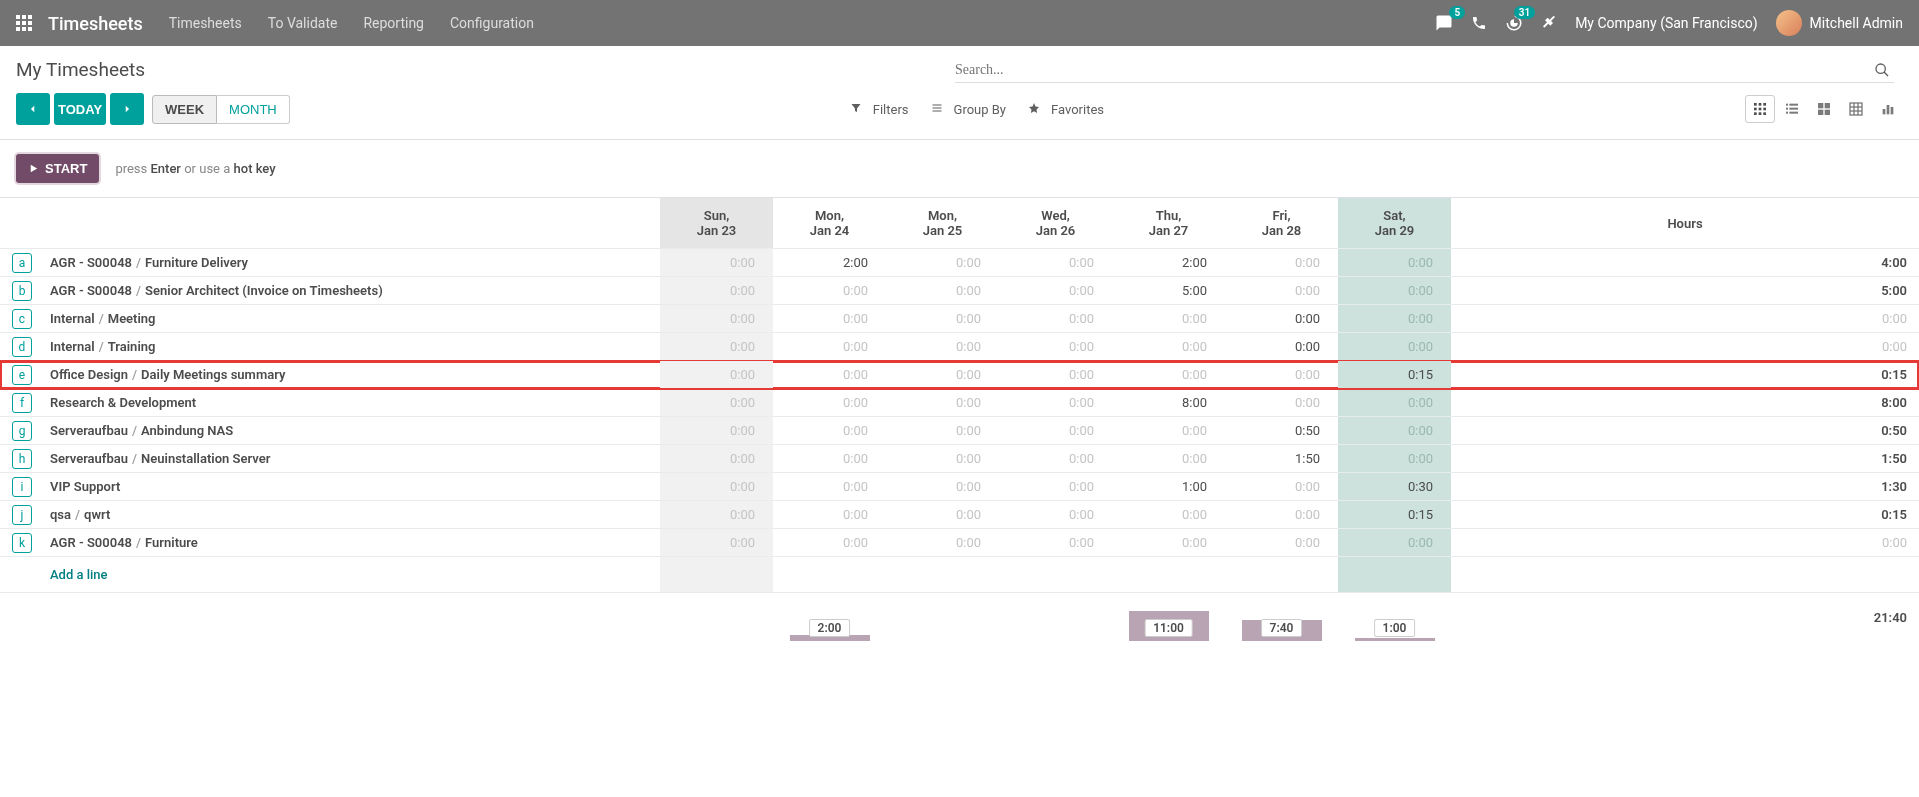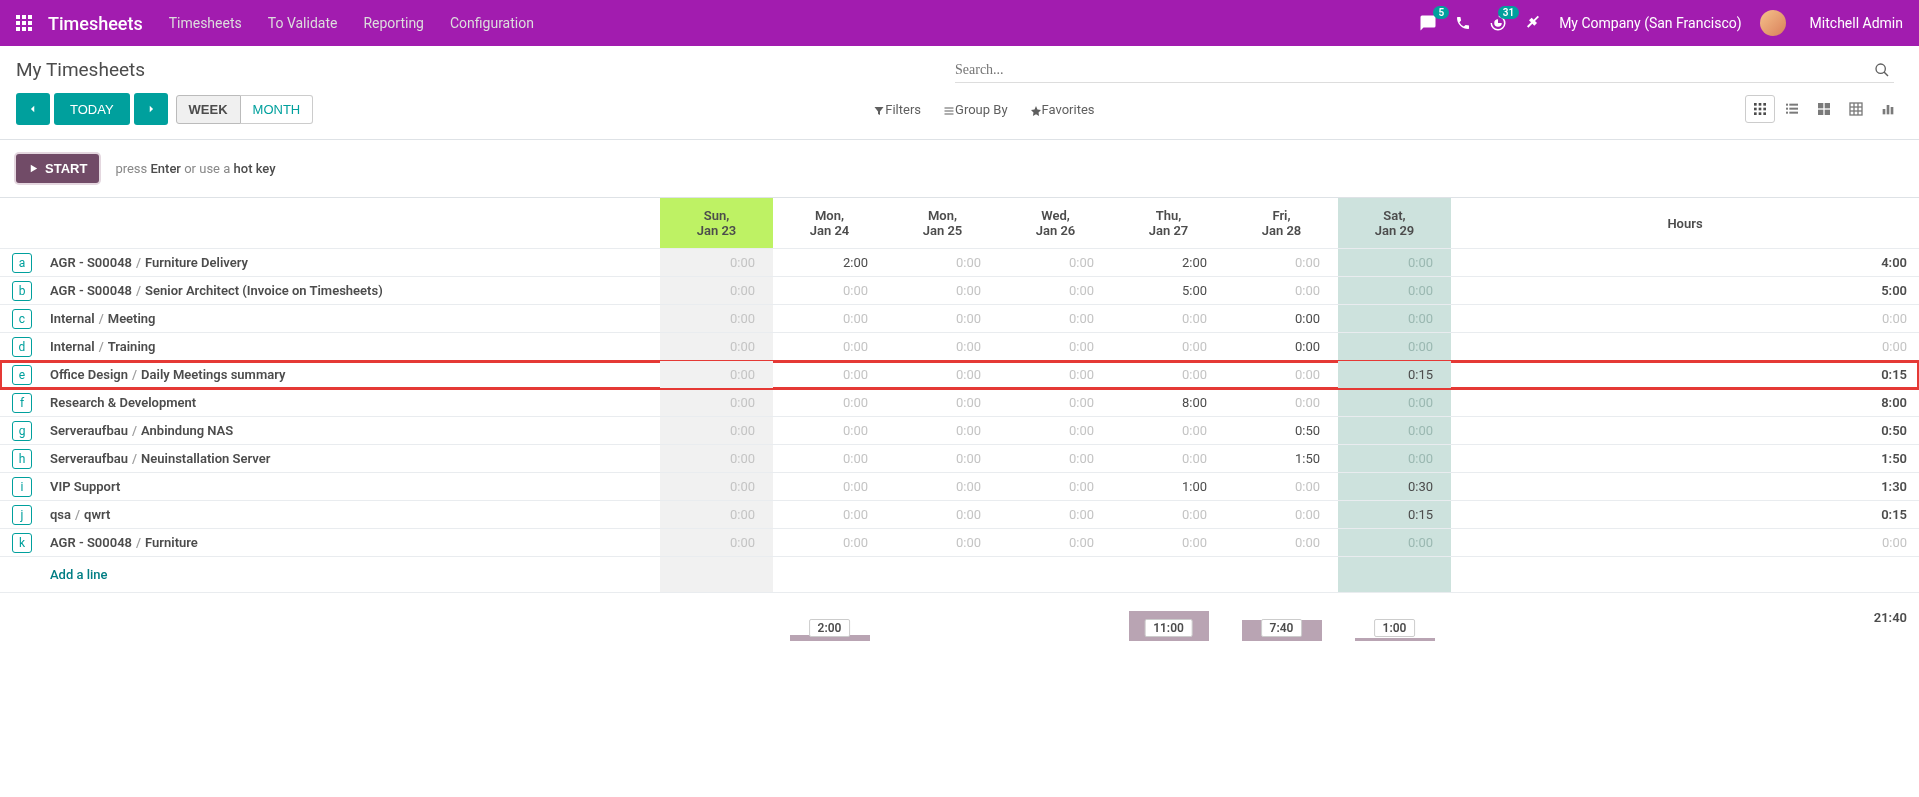--- a/index.html
+++ b/index.html
@@ -6,21 +6,21 @@
   html, body { height: 100%; }
   body {
     font-family: -apple-system, BlinkMacSystemFont, "Segoe UI", Roboto, "Helvetica Neue", Arial, sans-serif;
     font-size: 13px;
     color: #4c4c4c;
     background: #fff;
   }
 
   
   .topnav {
-    background: #a21caf;
+    background: #737373;
     color: #fff;
     height: 46px;
     display: flex;
     align-items: center;
     padding: 0 16px;
     gap: 8px;
   }
   .topnav .apps-icon { width:18px; display:flex; flex-wrap:wrap; gap:2px; }
   .topnav .apps-icon span { width:4px; height:4px; background:#fff; display:block; }
   .topnav .brand { font-size: 18px; font-weight: 500; margin-left: 6px; margin-right: 18px; }
@@ -37,44 +37,44 @@
   .page-title { font-size: 19px; color:#4c4c4c; }
 
   .search-wrap { margin-left:auto; flex:0 0 50%; display:flex; align-items:center; border-bottom:1px solid #ddd; padding: 4px 0; }
   .search-wrap input { flex:1; border:none; outline:none; font-size:14px;font-family:Liberation Serif, serif; }
   .search-icon { color:#5f5f5f; cursor:pointer; padding:0 4px; }
 
   
   .controls { display:flex; align-items:center; padding: 10px 16px 14px 16px; border-bottom:1px solid #dee2e6; }
   .navbtns { display:flex; gap:4px; }
   .navbtns button { background:#00A09D; color:#fff; border:none; width:34px; height:32px; border-radius:3px; display:flex; align-items:center; justify-content:center; cursor:pointer; font-size:16px; }
-  .today-btn { width:auto !important; padding:0 16px; font-weight:400; font-size:13px !important; }
+  .today-btn { width:auto !important; padding:0 4px; font-weight:700; font-size:13px !important; }
   .range-toggle { display:flex; margin-left:8px; }
   .range-toggle button { border:1px solid #ccc; background:#fff; color:#00A09D; padding:6px 12px; font-size:13px; cursor:pointer; }
   .range-toggle button.active { background:#f0f0f0; color:#4c4c4c; font-weight:600; border:1px solid #bbb; }
   .range-toggle button:first-child { border-radius:3px 0 0 3px; }
   .range-toggle button:last-child { border-radius:0 3px 3px 0; border-left:none; }
 
   .filterbar { display:flex; gap: 22px; margin-left:auto; color:#5f5f5f; font-size:13px; }
-  .filterbar .flt { cursor:pointer; display:inline-flex; align-items:flex-end; gap:0; }
+  .filterbar .flt { cursor:pointer; display:inline-flex; align-items:flex-start; gap:11px; }
   .view-switch { display:flex; margin-left:26px; gap:2px; }
   .view-switch .vbtn { width:30px; height:28px; display:flex; align-items:center; justify-content:center; border:1px solid transparent; border-radius:3px; cursor:pointer; color:#7a7a7a; }
   .view-switch .vbtn.active { border:1px solid #ccc; background:#fff; color:#4c4c4c; }
 
   
   .startbar { display:flex; align-items:center; gap:16px; padding: 14px 16px; border-bottom:1px solid #dee2e6; }
   .start-btn { background:#714B67; color:#fff; border:none; border-radius:3px; padding:7px 12px; font-size:13px; font-weight:600; display:flex; align-items:center; gap:6px; cursor:pointer; box-shadow:0 0 0 2px #e4d7df; }
   .hint { color:#888; font-size:13px; }
   .hint b { color:#4c4c4c; font-weight:500; }
 
   
   .grid { width:100%; border-collapse:collapse; table-layout:fixed; }
   .grid th, .grid td { border-bottom:1px solid #e9ecef; padding:0; }
   .grid thead th { padding:10px 6px; font-weight:600; color:#4c4c4c; text-align:center; background:#fff; font-size:13px; }
-  .grid thead th.sun { background:#bef264; }
+  .grid thead th.sun { background:#e5e5e5; }
   .grid thead th.sat { background:#cde2dd; }
   .grid thead th.hours { text-align:center; }
   .grid thead th .dow { display:block; }
   .grid thead th .date { display:block; }
 
   .col-hotkey { width:44px; }
   .col-name   { width:616px; }
   .col-day    { width:113px; }
   .col-hours  { width:auto; }
 
@@ -147,21 +147,21 @@
         </svg>
       <span class="badge">31</span>
     </span>
     <span class="icon-btn">
       <svg width="16" height="16" viewBox="0 0 24 24" fill="#fff">
           <path d="M22.7 19.3l-4-4a8 8 0 1 0-1.4 1.4l4 4a1 1 0 0 0 1.4-1.4zM4 10a6 6 0 1 1 12 0 6 6 0 0 1-12 0z" opacity="0"></path>
           <path d="M3 17l6-6-3-3 4-4 3 3 6-6 2 2-6 6 3 3-4 4-3-3-6 6z"></path>
         </svg>
     </span>
     <span>My Company (San Francisco)</span>
-    <span style="display:flex;align-items:center;gap:24px;">
+    <span style="display:flex;align-items:center;gap:8px;">
       <span class="avatar"></span>
       <span>Mitchell Admin</span>
     </span>
   </div>
 </div>
 
 <div class="subheader">
   <div class="page-title">My Timesheets</div>
   <div class="search-wrap">
     <input type="text" placeholder="Search..." style="">

